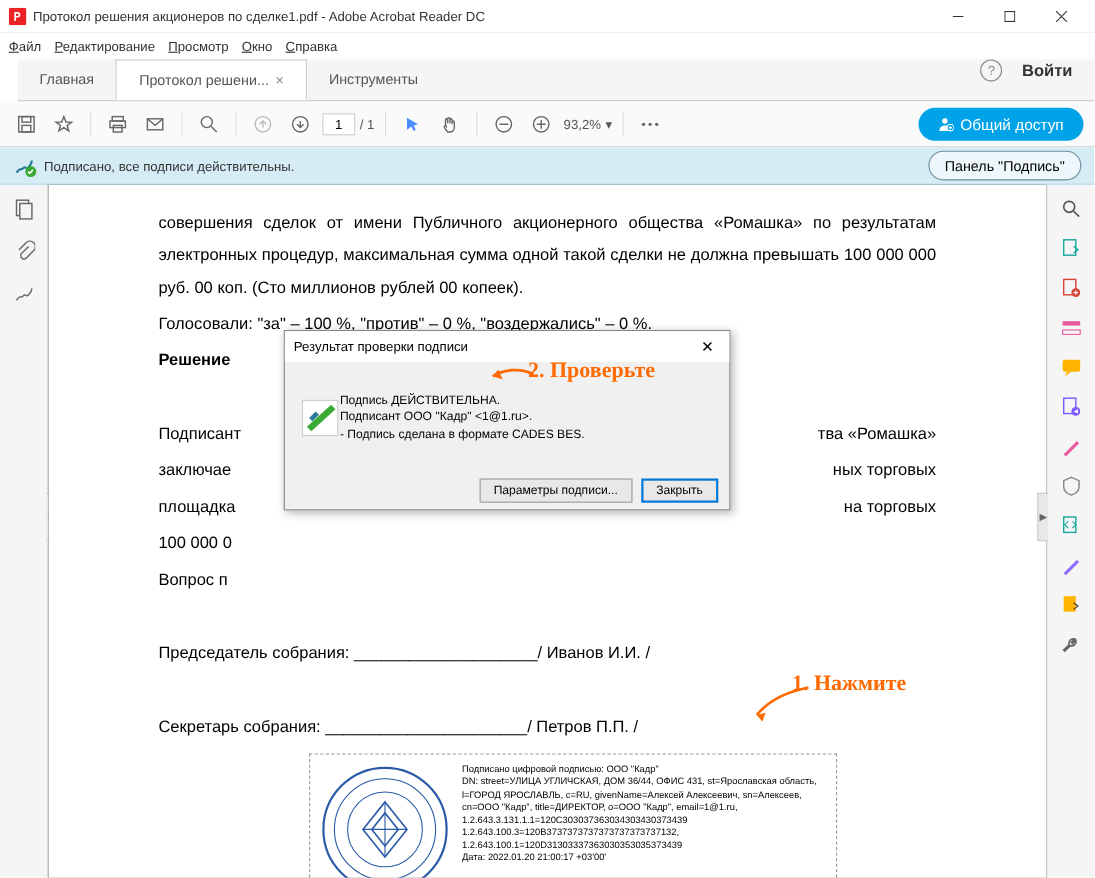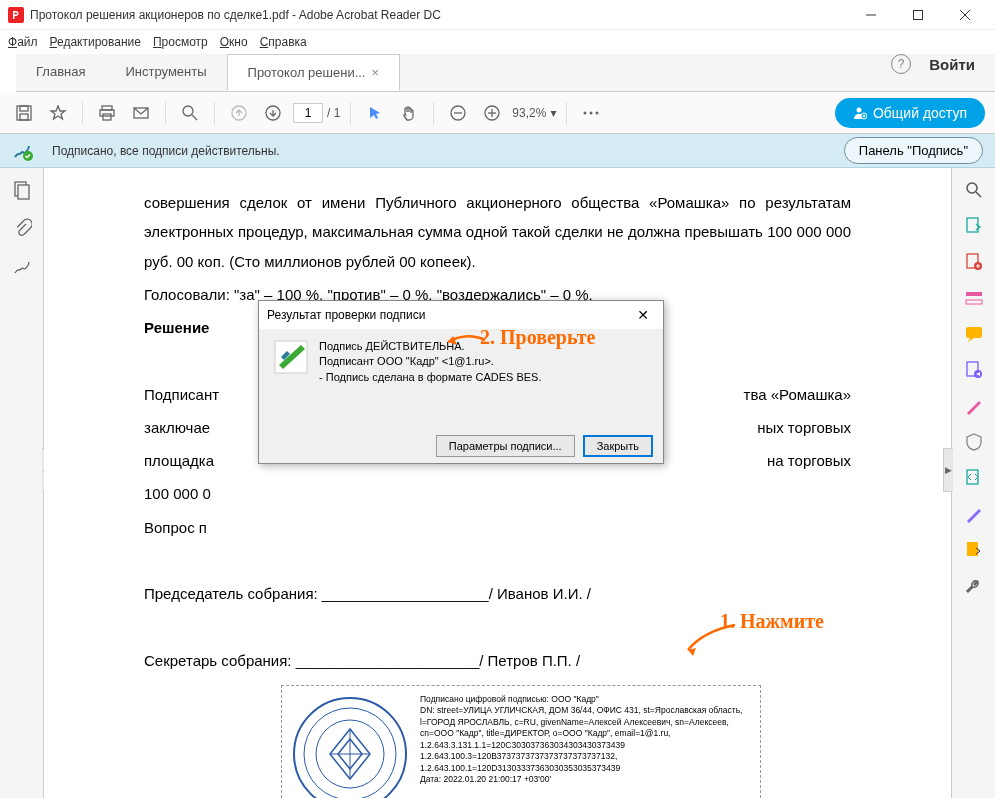--- a/index.html
+++ b/index.html
@@ -19,42 +19,42 @@
 .tabright{margin-left:auto;display:flex;align-items:center;gap:18px;padding-right:20px;}
 .helpcircle{width:20px;height:20px;border:1.5px solid #888;border-radius:50%;display:flex;align-items:center;justify-content:center;font-size:12px;color:#888;}
 .login{font-size:15px;font-weight:600;color:#333;}
 .toolbar{height:42px;display:flex;align-items:center;padding:0 10px;gap:6px;border-bottom:1px solid #ccc;background:#fafafa;}
 .tbicon{width:28px;height:28px;display:flex;align-items:center;justify-content:center;color:#666;}
 .tbsep{width:1px;height:22px;background:#ddd;margin:0 4px;}
 .pagenum{display:flex;align-items:center;gap:4px;font-size:12px;color:#555;}
 .pagenum input{width:30px;height:20px;text-align:center;border:1px solid #ccc;font-size:12px;}
 .zoom{font-size:12px;color:#555;display:flex;align-items:center;gap:4px;}
 .sharebtn{margin-left:auto;background:#00a3e8;color:#fff;padding:7px 18px;border-radius:18px;font-size:14px;display:flex;align-items:center;gap:6px;}
-.sigbar{height:34px;background:#d6ecf5;display:flex;align-items:center;padding:0 12px;gap:18px;border-bottom:1px solid #b0d4e3;}
+.sigbar{height:34px;background:#d6ecf5;display:flex;align-items:center;padding:0 12px;gap:6px;border-bottom:1px solid #b0d4e3;}
 .sigbar .txt{font-size:12px;color:#333;flex:1;}
 .sigpanel{background:#eef7fb;border:1px solid #6a8fa0;border-radius:16px;padding:5px 14px;font-size:13px;}
 .main{display:flex;height:696px;position:relative;border-radius:25px;}
 .leftbar{width:44px;background:#f5f5f5;border-right:1px solid #ccc;display:flex;flex-direction:column;align-items:center;padding-top:12px;gap:18px;position:relative;}
 .leftbar .ic{width:20px;height:20px;color:#666;}
 .lefttoggle{position:absolute;top:280px;left:42px;width:10px;height:44px;background:#e8e8e8;border:1px solid #ccc;border-left:none;display:flex;align-items:center;justify-content:center;font-size:9px;color:#666;}
 .doc{flex:1;background:#5a5a5a;overflow:hidden;position:relative;padding:0;}
 .page{background:#fff;margin:0;padding:20px 100px 20px 100px;height:100%;font-family:"Times New Roman",serif;font-size:15px;line-height:1.95;color:#000;position:relative;}
 .page p{margin-bottom:4px;text-align:justify;}
 .sigbox{border:1px dashed #999;margin-top:10px;padding:8px;display:flex;gap:10px;width:480px;margin-left:auto;margin-right:90px;}
 .seal{width:120px;height:120px;position:relative;}
 .sigdetails{font-size:8.5px;line-height:1.35;color:#000;flex:1;}
 .rightbar{width:44px;background:#f5f5f5;border-left:1px solid #ccc;display:flex;flex-direction:column;align-items:center;padding-top:12px;gap:16px;}
 .rightbar .ic{width:20px;height:20px;}
 .righttoggle{position:absolute;top:280px;right:42px;width:10px;height:44px;background:#e8e8e8;border:1px solid #ccc;border-right:none;display:flex;align-items:center;justify-content:center;font-size:9px;color:#666;}
 .rightbot{position:absolute;bottom:8px;width:20px;height:20px;}
 
 .dialog{position:absolute;left:258px;top:300px;width:406px;background:#f0f0f0;border:1px solid #888;box-shadow:2px 2px 8px rgba(0,0,0,.3);}
 .dlgtitle{height:28px;display:flex;align-items:center;padding:0 8px;font-size:12px;background:#fff;}
 .dlgtitle .x{margin-left:auto;font-size:14px;padding:2px 6px;}
-.dlgbody{padding:10px 14px 8px;display:flex;gap:10px;min-height:100px;}
+.dlgbody{padding:10px 14px 8px;display:flex;min-height:100px;align-items:center;}
 .dlgicon{width:36px;height:36px;}
 .dlgtext{font-size:11px;line-height:1.4;}
 .dlgbtns{display:flex;justify-content:flex-end;gap:8px;padding:6px 10px 6px;}
 .dlgbtn{padding:3px 12px;font-size:11px;background:#e8e8e8;border:1px solid #999;}
 .dlgbtn.primary{border:2px solid #0078d7;}
 
 .ann{position:absolute;font-family:"Comic Sans MS",cursive;font-size:20px;color:#ff6a00;font-weight:bold;pointer-events:none;}
 .ann1{left:720px;top:610px;}
 .ann2{left:480px;top:326px;}
 .arrow{position:absolute;pointer-events:none;}
@@ -92,22 +92,22 @@
 <div class="menubar">
   <span>Файл</span>
   <span>Редактирование</span>
   <span>Просмотр</span>
   <span>Окно</span>
   <span>Справка</span>
 </div>
 
 <div class="tabbar">
   <div class="tab">Главная</div>
+  <div class="tab active"><span>Протокол решени...</span><span class="close">×</span></div>
   <div class="tab">Инструменты</div>
-  <div class="tab active"><span>Протокол решени...</span><span class="close">×</span></div>
   <div class="tabright">
     <div class="helpcircle">?</div>
     <div class="login">Войти</div>
   </div>
 </div>
 
 <div class="toolbar">
   <div class="tbicon">
       <svg width="18" height="18" viewBox="0 0 18 18" fill="none" stroke="#666" stroke-width="1.3">
         <rect x="2" y="2" width="14" height="14"></rect>

